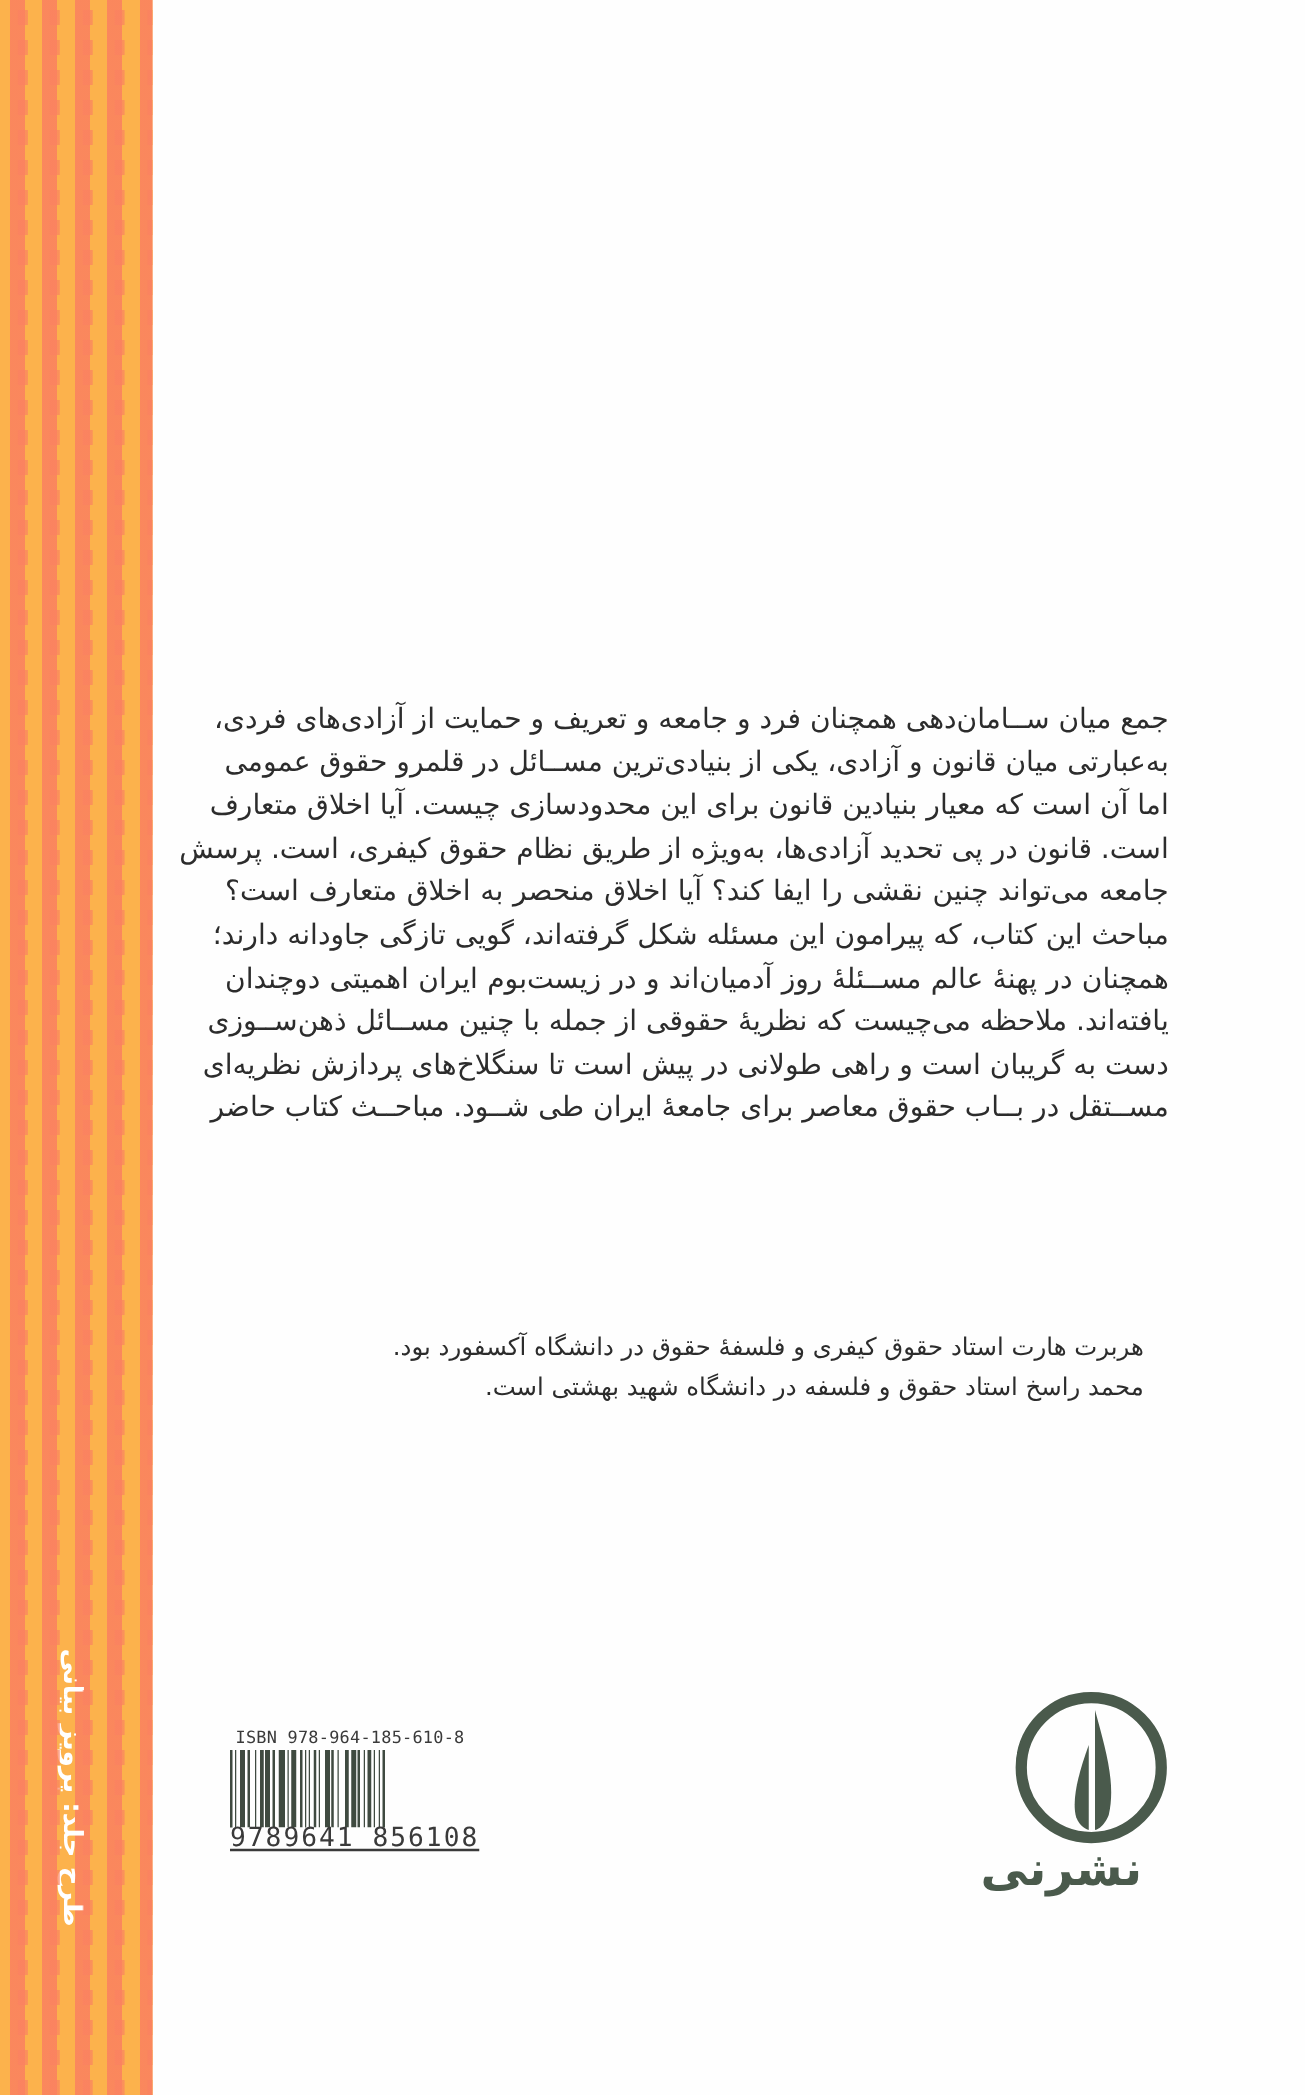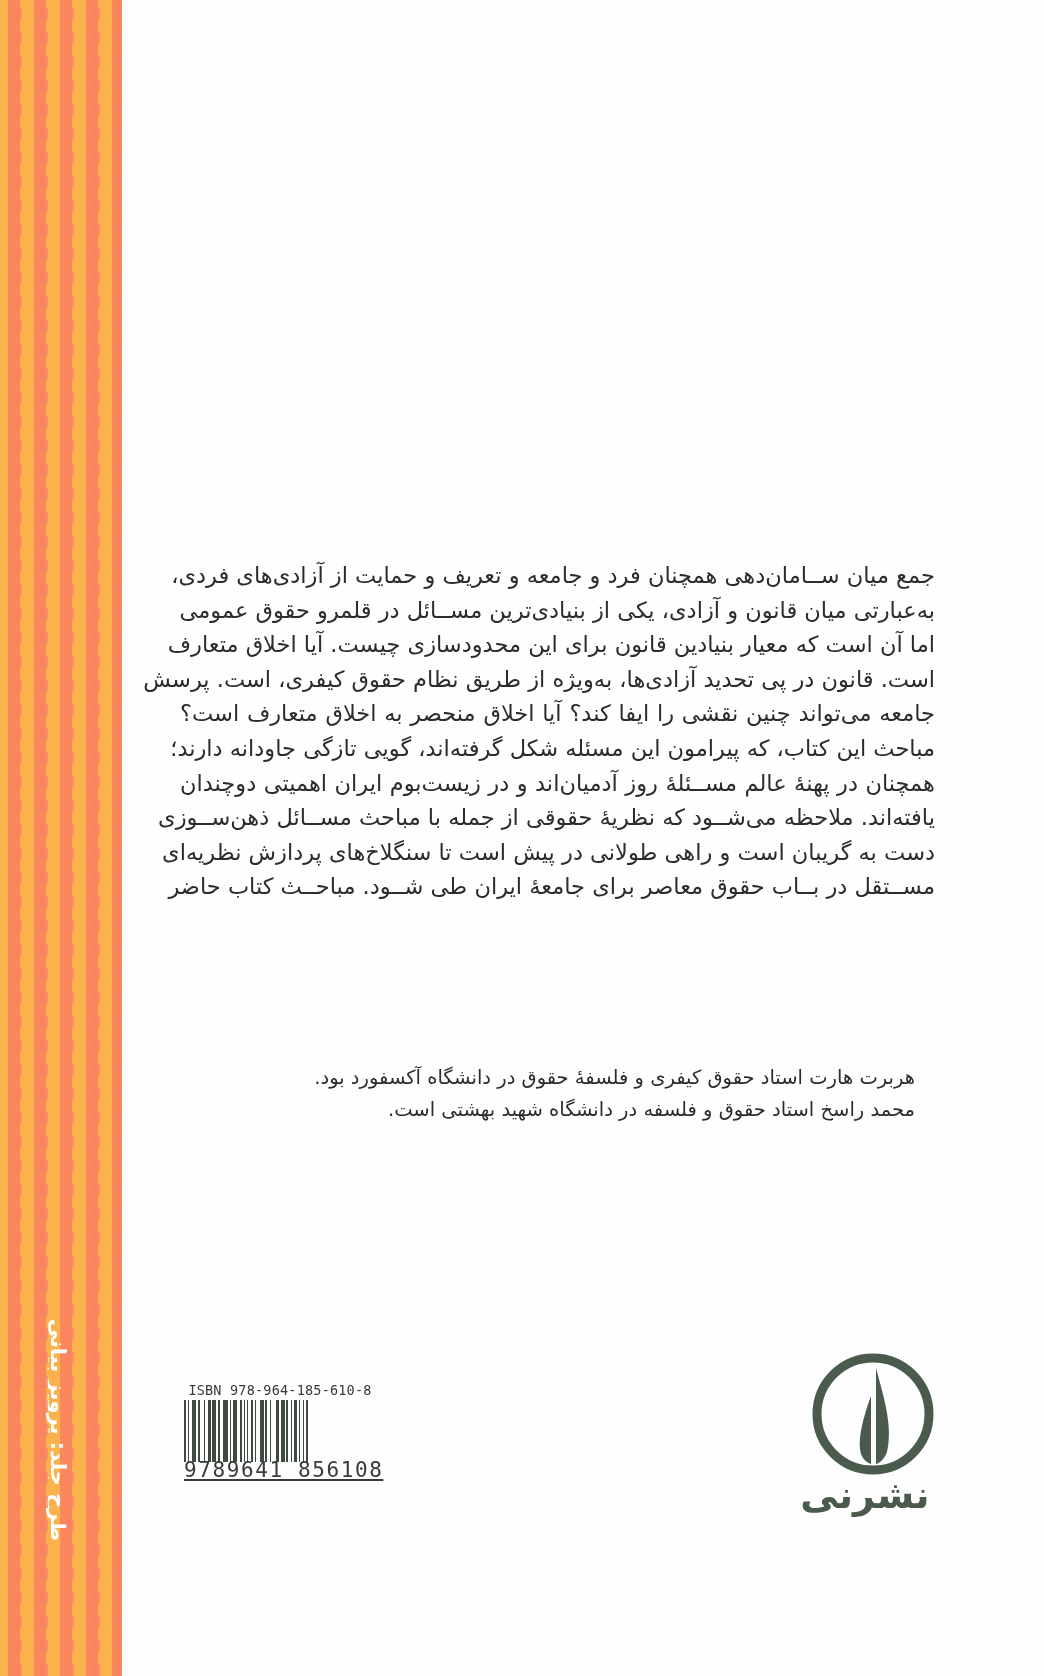--- a/index.html
+++ b/index.html
@@ -54,41 +54,41 @@
     .bars span.gap { background: transparent; }
     .bars span.tall { height: 70px; }
     .barcode-digits {
       font-size: 21px; letter-spacing: 1.6px; line-height: 16px; margin-top: -10px;
       background: #fefefe; display: inline-block; padding-right: 2px; white-space: nowrap; text-decoration: underline;
     }
     .publisher-logo {
       position: absolute; left: 805px; top: 1348px; width: 136px; height: 180px;
     }
     .publisher-name {
-      position: absolute; left: 792px; top: 1470px; width: 146px;
+      position: absolute; left: 776px; top: 1470px; width: 146px;
       text-align: center; direction: rtl; color: #4a5a4c;
       font-size: 38px; font-weight: bold; line-height: 50px;
     }
   </style>
 </head>
 <body>
 
 <div class="spine-strip">
   <div class="designer-credit">طرح جلد: پرویز بیانی</div>
 </div>
 
 <div class="blurb">
   <span class="line">جمع میان ســامان‌دهی همچنان فرد و جامعه و تعریف و حمایت از آزادی‌های فردی،</span>
   <span class="line">به‌عبارتی میان قانون و آزادی، یکی از بنیادی‌ترین مســائل در قلمرو حقوق عمومی</span>
   <span class="line">اما آن است که معیار بنیادین قانون برای این محدودسازی چیست. آیا اخلاق متعارف</span>
   <span class="line">است. قانون در پی تحدید آزادی‌ها، به‌ویژه از طریق نظام حقوق کیفری، است. پرسش</span>
   <span class="line">جامعه می‌تواند چنین نقشی را ایفا کند؟ آیا اخلاق منحصر به اخلاق متعارف است؟</span>
   <span class="line">مباحث این کتاب، که پیرامون این مسئله شکل گرفته‌اند، گویی تازگی جاودانه دارند؛</span>
   <span class="line">همچنان در پهنۀ عالم مســئلۀ روز آدمیان‌اند و در زیست‌بوم ایران اهمیتی دوچندان</span>
-  <span class="line">یافته‌اند. ملاحظه می‌شــود که نظریۀ حقوقی از جمله با مباحث مســائل ذهن‌ســوزی</span>
+  <span class="line">یافته‌اند. ملاحظه می‌چیست که نظریۀ حقوقی از جمله با چنین مســائل ذهن‌ســوزی</span>
   <span class="line">دست به گریبان است و راهی طولانی در پیش است تا سنگلاخ‌های پردازش نظریه‌ای</span>
   <span class="line">مســتقل در بــاب حقوق معاصر برای جامعۀ ایران طی شــود. مباحــث کتاب حاضر</span>
 </div>
 
 <div class="bios">
   <span class="bio">هربرت هارت استاد حقوق کیفری و فلسفۀ حقوق در دانشگاه آکسفورد بود.</span>
   <span class="bio">محمد راسخ استاد حقوق و فلسفه در دانشگاه شهید بهشتی است.</span>
 </div>
 
 <div class="barcode-block">

